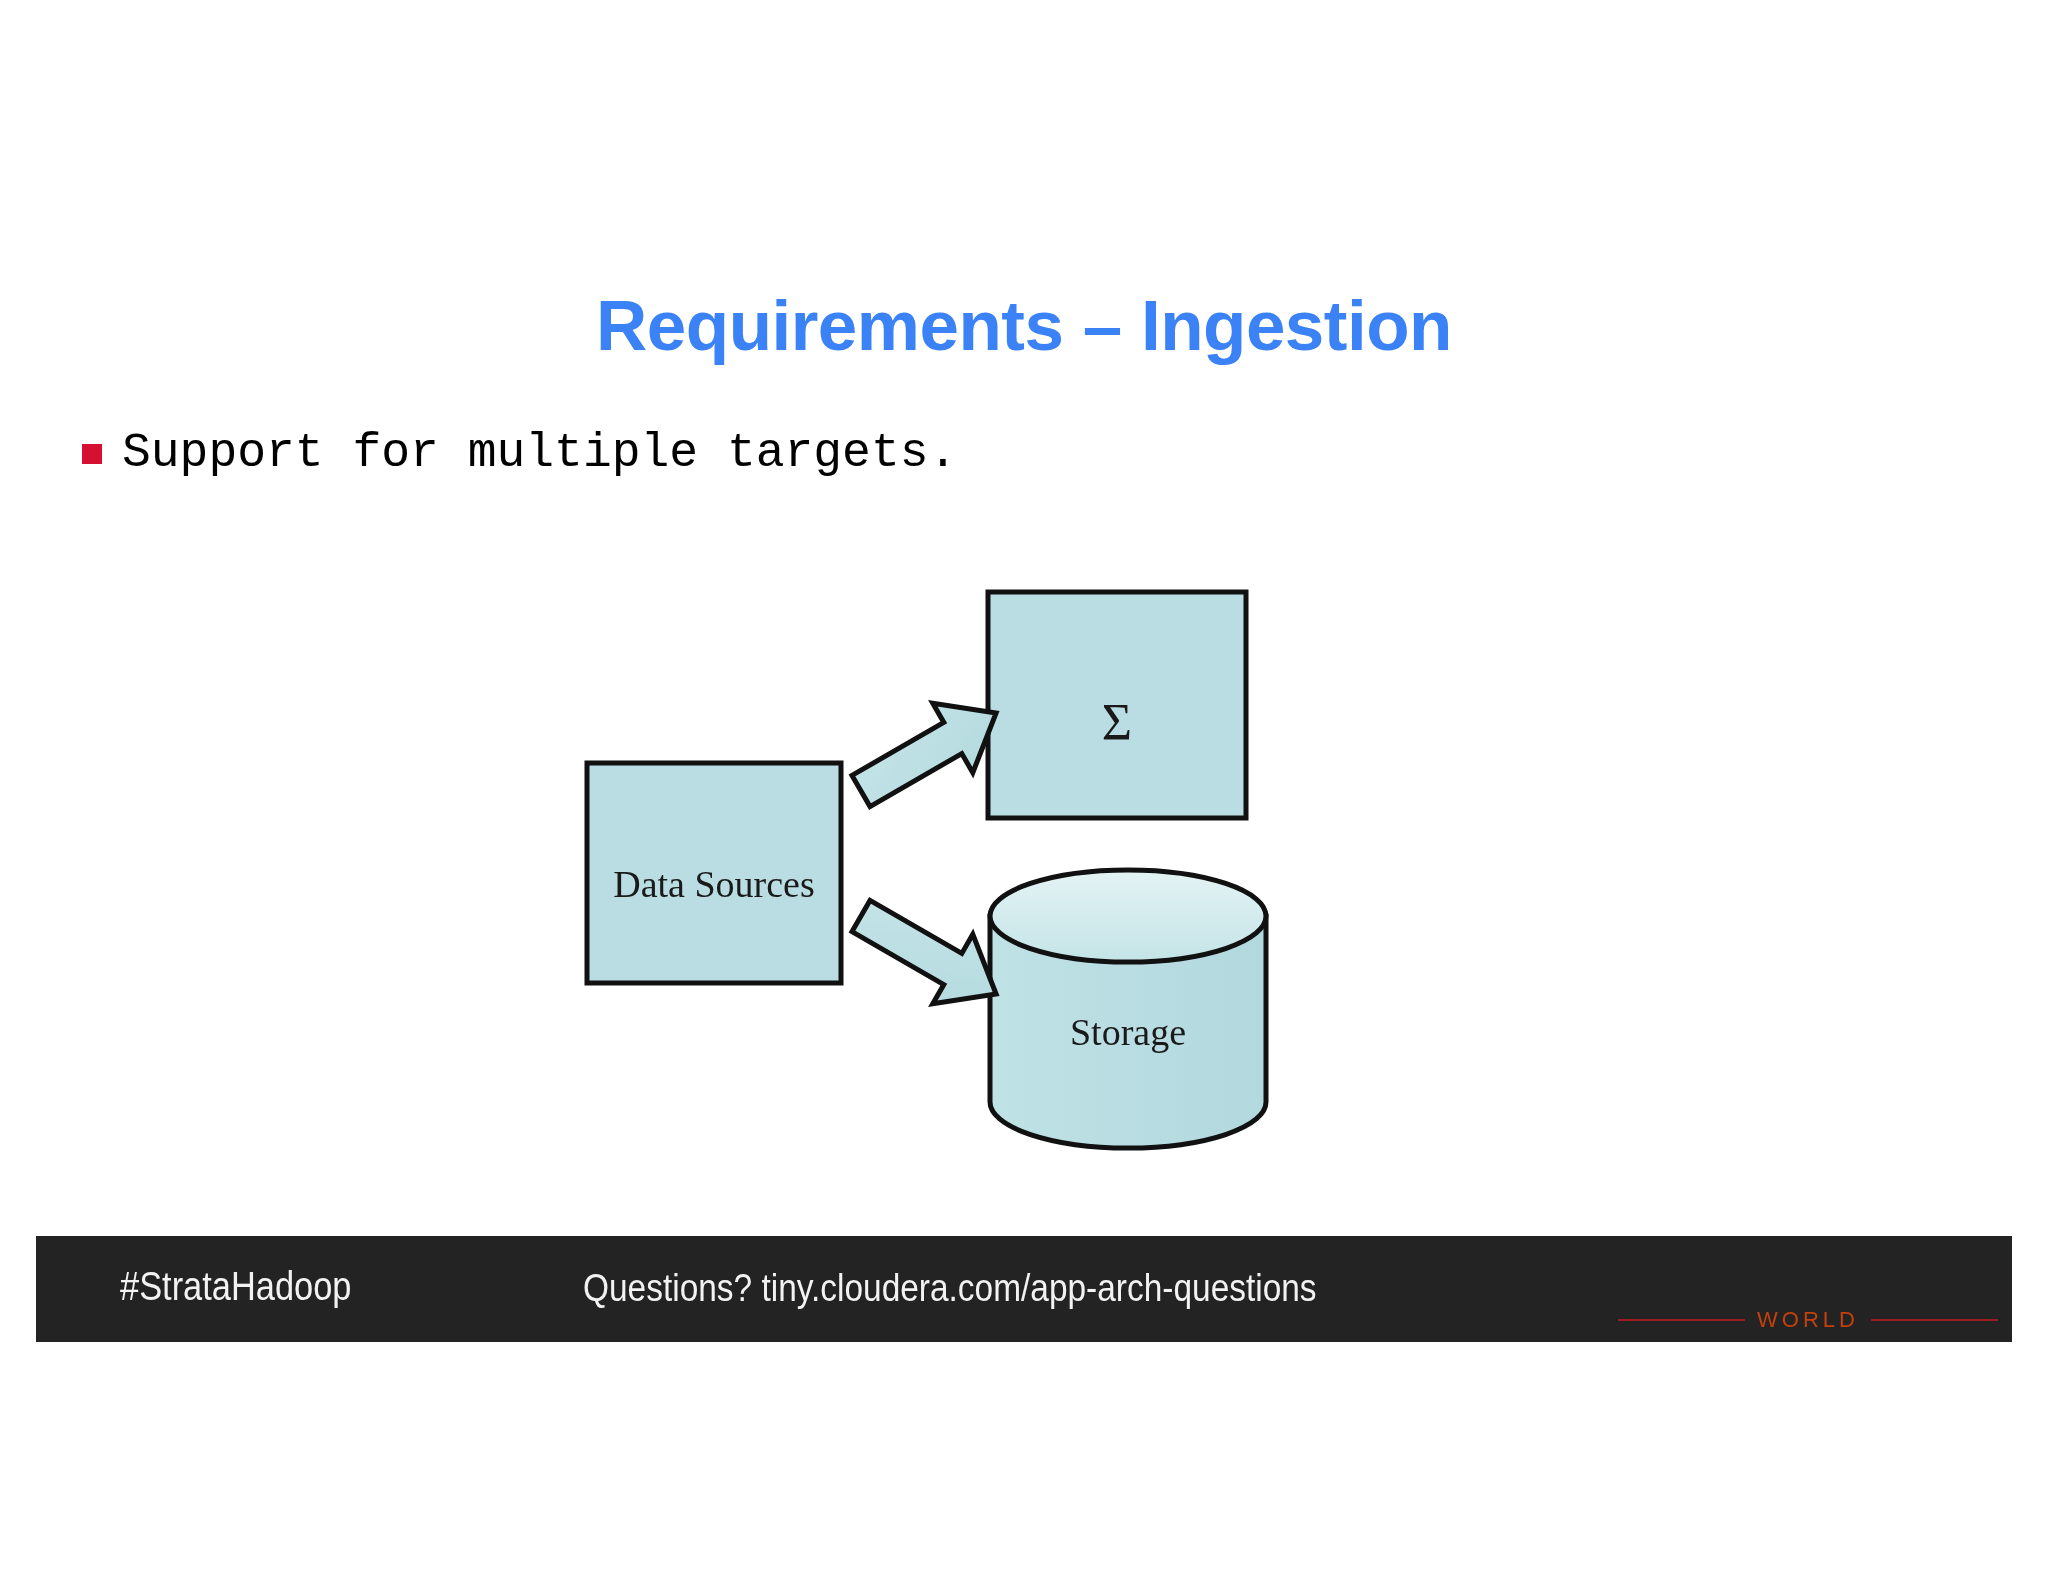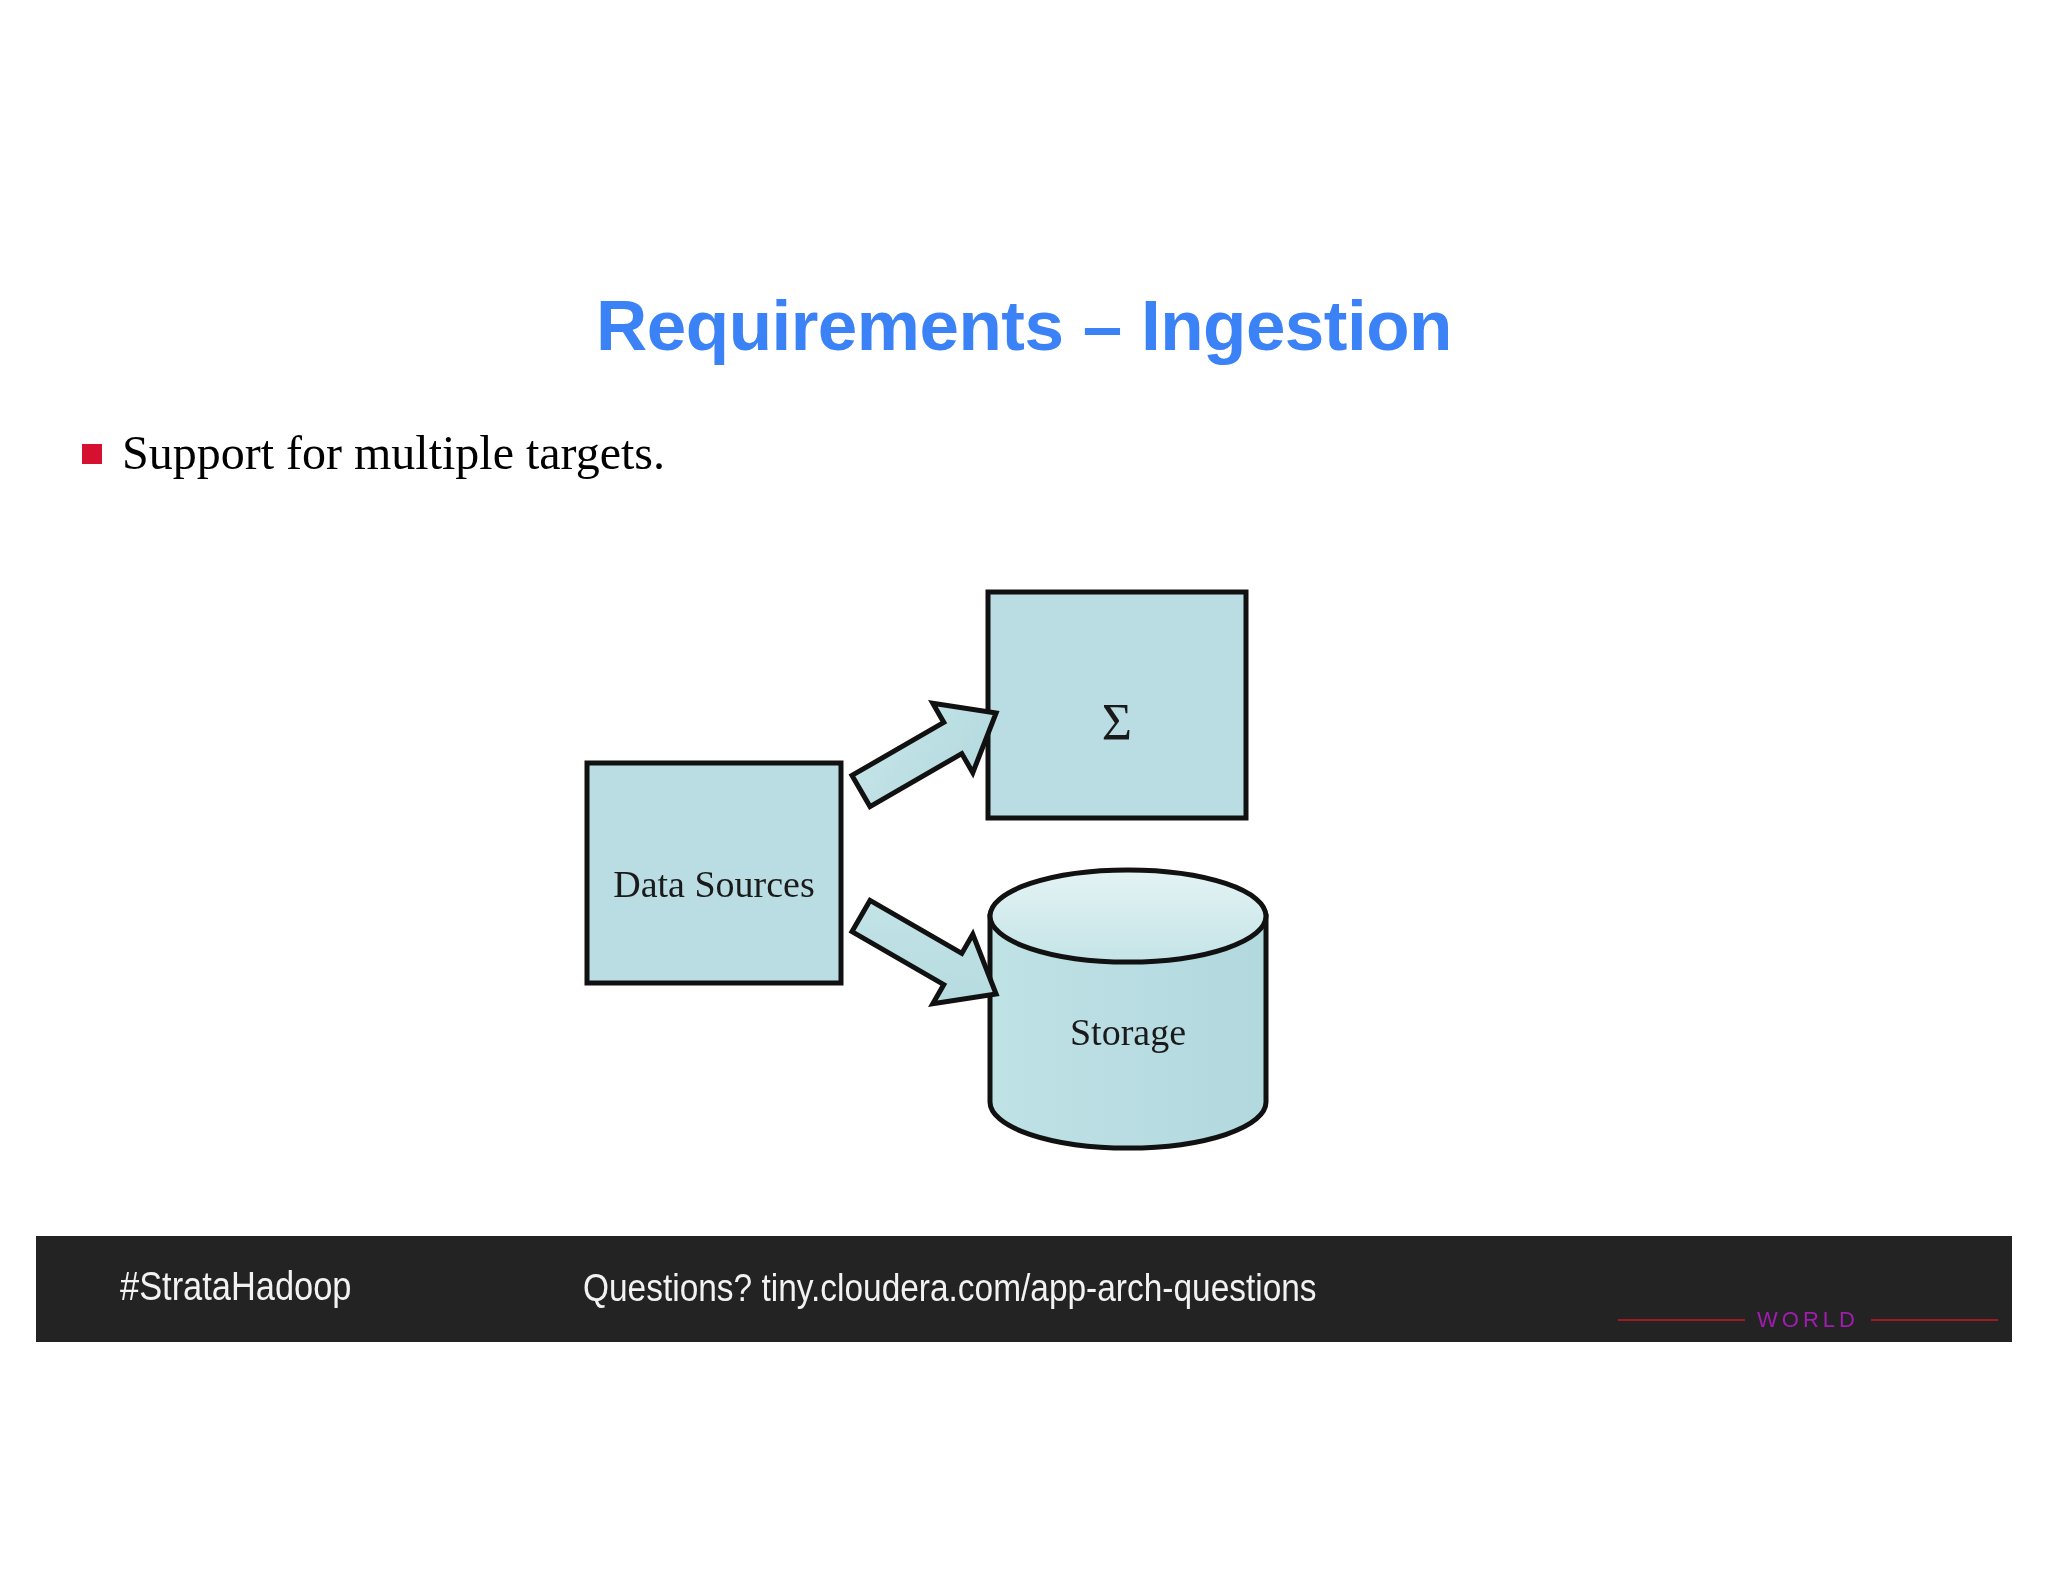--- a/index.html
+++ b/index.html
@@ -49,21 +49,21 @@
     align-items: flex-start;
   }
   .bullet-marker {
     width: 20px;
     height: 20px;
     margin-top: 20px;
     margin-right: 20px;
     flex: 0 0 auto;
   }
   .bullet-text {
-    font-family: Liberation Serif, serif;
+    font-family: Liberation Mono, monospace;
     font-size: 48px;
     line-height: 58px;
     color: #000000;
     white-space: nowrap;
   }
 
   
   .diagram {
     position: absolute;
     left: 0;
@@ -151,21 +151,21 @@
   .logo-rule {
     flex: 1 1 auto;
     height: 2px;
     background: #8e1b23;
   }
   .logo-world {
     font-family: "Liberation Sans", sans-serif;
     font-size: 22px;
     line-height: 26px;
     letter-spacing: 4px;
-    color: #a21caf;
+    color: #c2410c;
     white-space: nowrap;
   }
 </style>
 </head>
 <body>
 
 <div class="slide">
 
   <div class="slide-title">Requirements – Ingestion</div>
 

